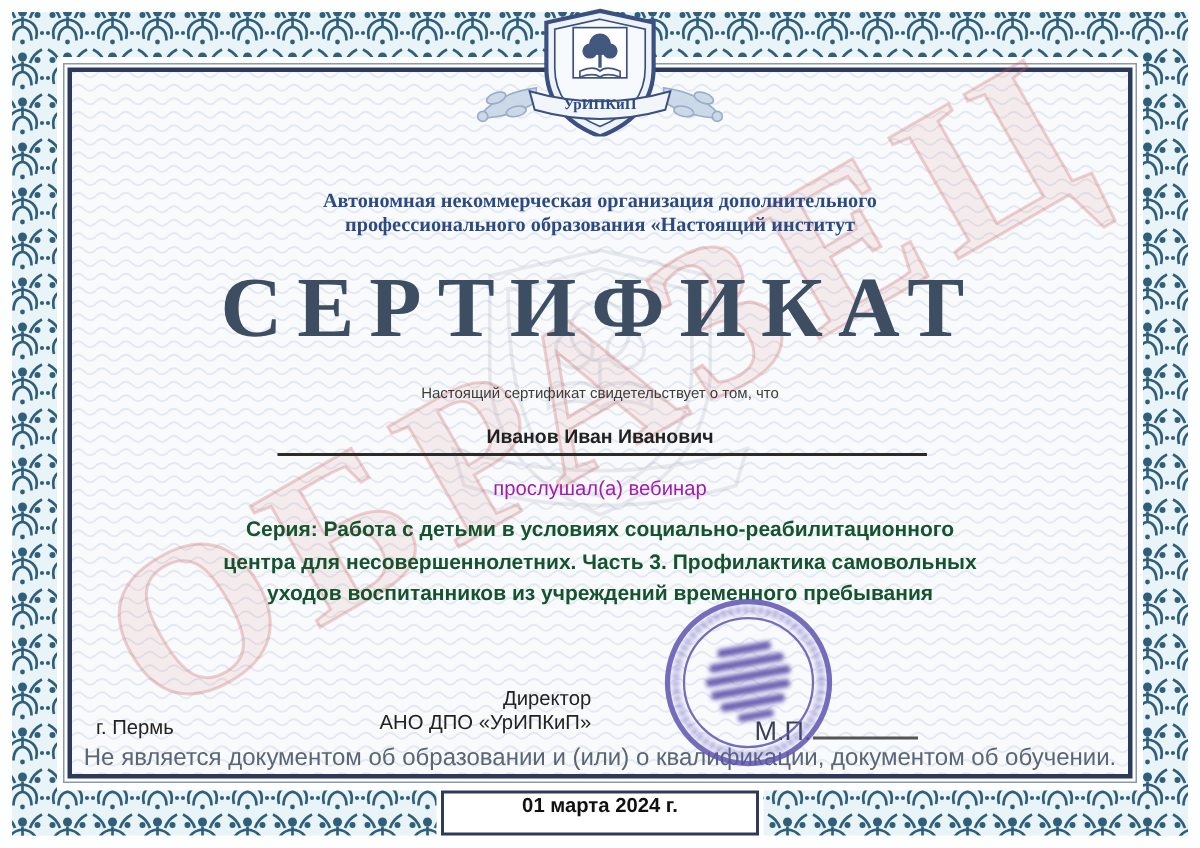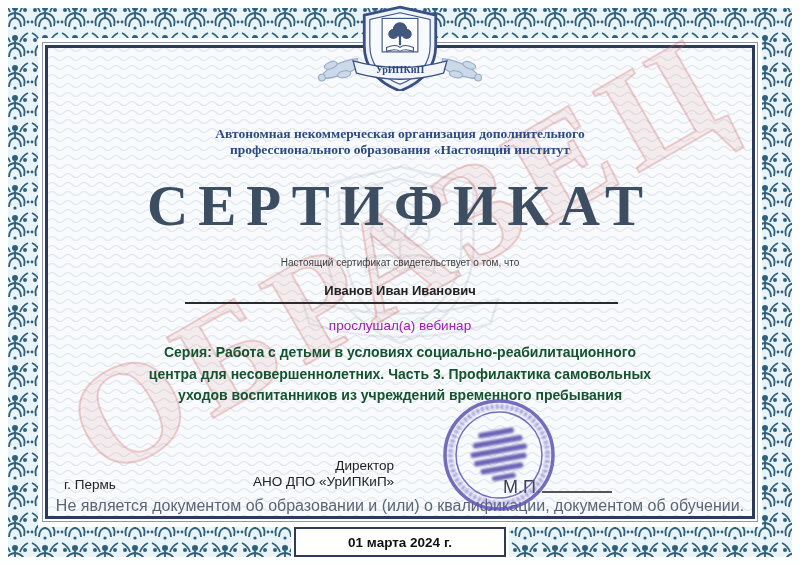--- a/index.html
+++ b/index.html
@@ -43,21 +43,21 @@
   .mp { position:absolute; left:456px; top:430px; font-size:18px; color:#3a3f52; z-index:4; }
   .sig-line { position:absolute; left:495px; top:444px; width:70px; height:1.5px; background:#555; z-index:4; }
   .disclaimer { top:450px; font-size:16px; color:#5a6576; }
   .logo { position:absolute; left:288px; top:5px; z-index:2; }
   .ghost { position:absolute; left:253px; top:95px; z-index:0; opacity:0.16; }
   .seal { position:absolute; left:440px; top:396px; z-index:3; }
   .date-box {
     position:absolute; left:50%; top:527px; transform:translateX(-50%);
     width:208px; height:26px; background:#ffffff; border:2px solid #2e3a5c;
     box-shadow:0 0 0 3px #ffffff; z-index:5;
-    display:flex; align-items:center; justify-content:center;
+    display:flex; justify-content:center;
     font-size:13.5px; font-weight:bold; color:#111;
   }
 </style>
 </head>
 <body>
 
 <div class="page">
 
   <svg class="layer" width="800" height="565" aria-hidden="true">
     <defs>

